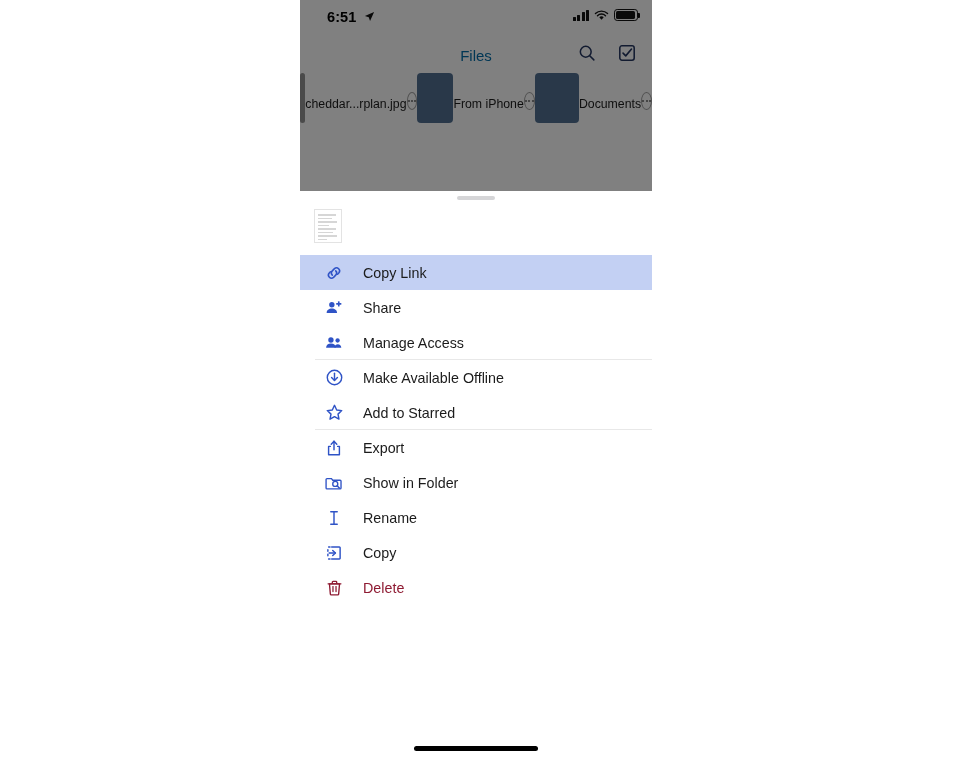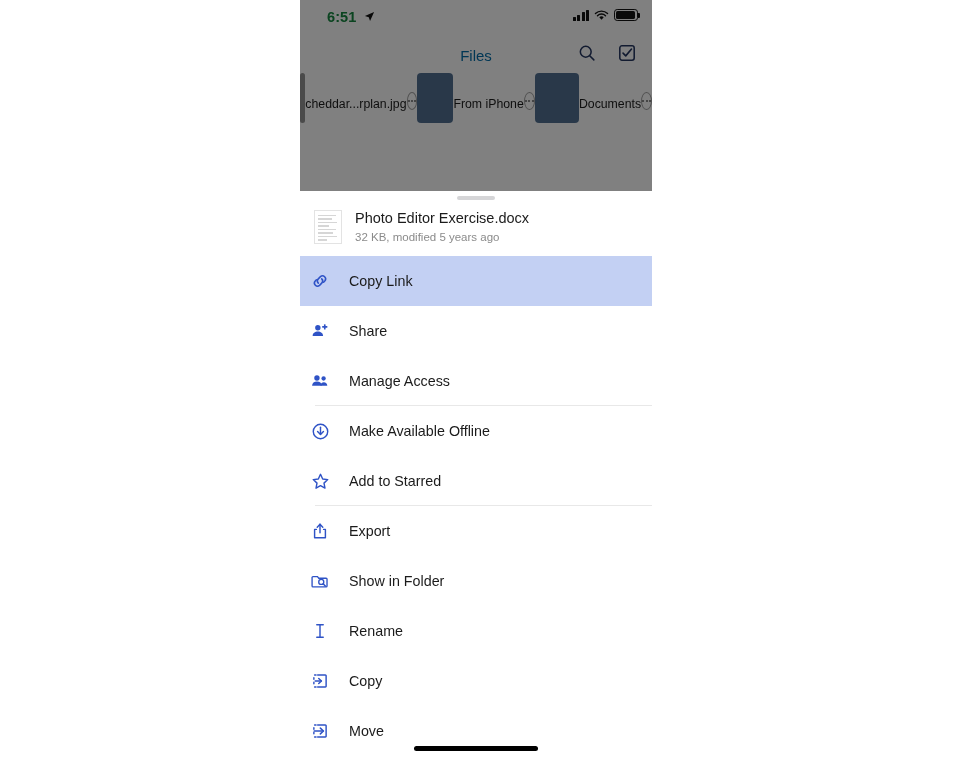--- a/index.html
+++ b/index.html
@@ -47,21 +47,21 @@
     width: 352px;
     height: 36px;
     z-index: 10;
   }
   .status-time {
     position: absolute;
     left: 27px;
     top: 9px;
     font-size: 14.5px;
     font-weight: bold;
-    color: #15803d;
+    color: #000000;
     letter-spacing: 0.1px;
   }
   .loc-arrow {
     position: absolute;
     left: 64px;
     top: 11px;
     width: 11px;
     height: 11px;
   }
   .status-right {
@@ -228,22 +228,22 @@
     font-size: 11.5px;
     color: #8b8b8b;
     margin-top: 3px;
     line-height: 14px;
   }
 
   .menu { display: flex; flex-direction: column; }
   .menu-item {
     display: flex;
     align-items: center;
-    height: 50px;
-    padding-left: 9px;
+    height: 35px;
+    padding-left: 23px;
     box-sizing: border-box;
     position: relative;
   }
   .menu-item.selected { background: #c3d0f3; }
   .menu-item .mi-icon {
     width: 22px;
     display: flex;
     align-items: center;
     justify-content: center;
     flex: none;
@@ -373,24 +373,20 @@
       <div class="file-icon">
         <i style="top:4px;  width:18px"></i>
         <i style="top:7.5px;width:14px"></i>
         <i style="top:11px; width:19px"></i>
         <i style="top:14.5px;width:11px"></i>
         <i style="top:18px; width:18px"></i>
         <i style="top:21.5px;width:15px"></i>
         <i style="top:25px; width:19px"></i>
         <i style="top:28.5px;width:9px"></i>
       </div>
-      <div class="file-meta">
-        <div class="file-name">Photo Editor Exercise.docx</div>
-        <div class="file-sub">32 KB, modified 5 years ago</div>
-      </div>
     </div>
 
     <div class="menu">
 
       <div class="menu-item selected">
         <span class="mi-icon">
           <svg width="18" height="18" viewBox="0 0 20 20">
             <path d="M8.1 12.4 a3.4 3.4 0 0 1 0-4.8 l2.4-2.4 a3.4 3.4 0 0 1 4.8 4.8 l-1.3 1.3" stroke="#2f53c6" stroke-width="1.7" fill="none" stroke-linecap="round"></path>
             <path d="M11.9 7.6 a3.4 3.4 0 0 1 0 4.8 l-2.4 2.4 a3.4 3.4 0 0 1-4.8-4.8 l1.3-1.3" stroke="#2f53c6" stroke-width="1.7" fill="none" stroke-linecap="round"></path>
           </svg>
@@ -480,31 +476,20 @@
           <svg width="18" height="18" viewBox="0 0 20 20">
             <path d="M7.4 3.4 H16 a0.8 0.8 0 0 1 0.8 0.8 v11.6 a0.8 0.8 0 0 1-0.8 0.8 H7.4" stroke="#2f53c6" stroke-width="1.6" fill="none" stroke-linecap="round"></path>
             <path d="M4 3.4 H5.6 M4 16.6 H5.6 M3.2 6.4 V8 M3.2 11.4 V13" stroke="#2f53c6" stroke-width="1.6" stroke-linecap="round"></path>
             <line x1="4.6" y1="10" x2="11.4" y2="10" stroke="#2f53c6" stroke-width="1.6" stroke-linecap="round"></line>
             <path d="M8.6 7.2 L11.6 10 L8.6 12.8" stroke="#2f53c6" stroke-width="1.6" fill="none" stroke-linecap="round" stroke-linejoin="round"></path>
           </svg>
         </span>
         <span class="mi-label">Copy</span>
       </div>
 
-      <div class="menu-item">
-        <span class="mi-icon">
-          <svg width="18" height="18" viewBox="0 0 20 20">
-            <path d="M7.4 3.4 H16 a0.8 0.8 0 0 1 0.8 0.8 v11.6 a0.8 0.8 0 0 1-0.8 0.8 H7.4" stroke="#2f53c6" stroke-width="1.6" fill="none" stroke-linecap="round"></path>
-            <path d="M4 3.4 H5.6 M4 16.6 H5.6 M3.2 6.4 V8 M3.2 11.4 V13" stroke="#2f53c6" stroke-width="1.6" stroke-linecap="round"></path>
-            <line x1="3.6" y1="10" x2="13.4" y2="10" stroke="#2f53c6" stroke-width="1.7" stroke-linecap="round"></line>
-            <path d="M10.4 6.8 L13.8 10 L10.4 13.2" stroke="#2f53c6" stroke-width="1.7" fill="none" stroke-linecap="round" stroke-linejoin="round"></path>
-          </svg>
-        </span>
-        <span class="mi-label">Move</span>
-      </div>
 
       <div class="menu-item danger">
         <span class="mi-icon">
           <svg width="17" height="18" viewBox="0 0 18 20">
             <path d="M3.4 5.4 h11.2 l-1 11.4 a1 1 0 0 1-1 0.9 H5.4 a1 1 0 0 1-1-0.9 Z" stroke="#8e1a32" stroke-width="1.5" fill="none" stroke-linejoin="round"></path>
             <line x1="1.9" y1="5.4" x2="16.1" y2="5.4" stroke="#8e1a32" stroke-width="1.5" stroke-linecap="round"></line>
             <path d="M6.6 5.2 V3.4 a0.7 0.7 0 0 1 0.7-0.7 h3.4 a0.7 0.7 0 0 1 0.7 0.7 v1.8" stroke="#8e1a32" stroke-width="1.5" fill="none"></path>
             <line x1="7.3" y1="8.4" x2="7.3" y2="14" stroke="#8e1a32" stroke-width="1.4" stroke-linecap="round"></line>
             <line x1="10.7" y1="8.4" x2="10.7" y2="14" stroke="#8e1a32" stroke-width="1.4" stroke-linecap="round"></line>
           </svg>

